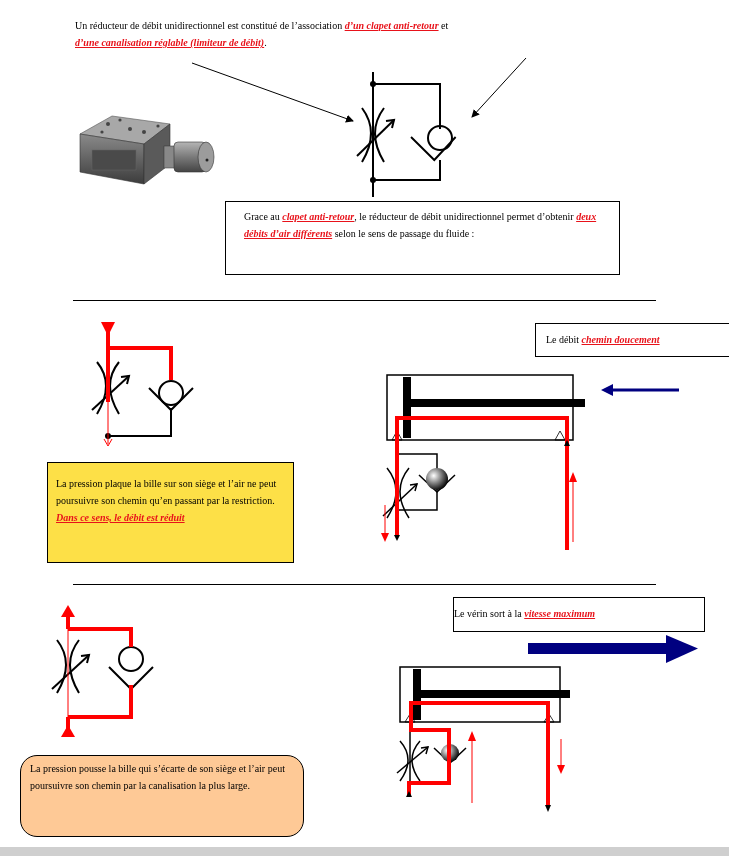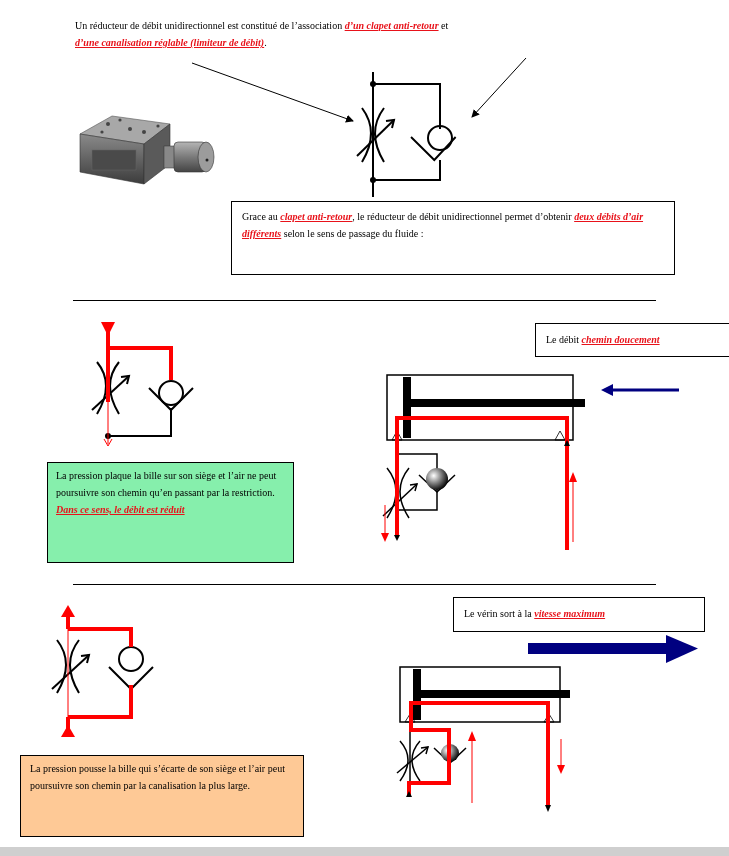--- a/index.html
+++ b/index.html
@@ -79,21 +79,21 @@
     <path d="M34,36 Q16,60 34,90"></path>
     <line x1="7" y1="84" x2="44" y2="48"></line>
     <polyline points="36,49 44,48 42,56"></polyline>
     <circle cx="90" cy="66" r="12"></circle>
     <polyline points="66,65 90,88 112,65" transform="translate(-3,0) scale(0.97,1)"></polyline>
   </g>
   <circle cx="23" cy="12" r="3" fill="#000"></circle>
   <circle cx="23" cy="108" r="3" fill="#000"></circle>
 </svg>
 
-<div class="box txt" style="left:231px; top:201px; width:444px; height:74px; padding:6px 10px;">
+<div class="box txt" style="left:225px; top:201px; width:395px; height:74px; padding:6px 18px;">
   <span>Grace au </span><span class="em">clapet anti-retour</span><span>, le réducteur de débit unidirectionnel permet d’obtenir </span><span class="em">deux débits d’air différents</span><span> selon le sens de passage du fluide :</span>
 </div>
 
 <div class="hr" style="left:73px; top:300px; width:583px;"></div>
 
 <svg style="left:85px;top:322px;" width="110" height="125" viewBox="0 0 110 125">
   <g stroke="#000" stroke-width="2" fill="none">
     <path d="M12,40 Q30,62 12,92"></path>
     <path d="M34,40 Q16,62 34,92"></path>
     <line x1="7" y1="88" x2="44" y2="54"></line>
@@ -105,21 +105,21 @@
   <circle cx="23" cy="114" r="3" fill="#000"></circle>
   <g stroke="#ff0000" fill="none">
     <line x1="23" y1="4" x2="23" y2="80" stroke-width="4"></line>
     <line x1="23" y1="80" x2="23" y2="122" stroke-width="1"></line>
     <polyline points="23,26 86,26 86,58" stroke-width="4"></polyline>
     <polyline points="19,117 23,124 27,117" stroke-width="1"></polyline>
   </g>
   <polygon points="16,0 30,0 23,14" fill="#ff0000"></polygon>
 </svg>
 
-<div class="box txt orange" style="left:47px; top:462px; width:247px; height:101px; padding:4px 8px; background:#86efac;">
+<div class="box txt orange" style="left:47px; top:462px; width:247px; height:101px; padding:12px 8px; background:#fde047;">
   <span>La pression plaque la bille sur son siège et l’air ne peut poursuivre son chemin qu’en passant par la restriction.</span><br>
   <span class="em">Dans ce sens, le débit est réduit</span>
 </div>
 
 <div class="box txt" style="left:535px; top:323px; width:210px; height:34px; padding:7px 10px;">
   <span>Le débit </span><span class="em">chemin doucement</span>
 </div>
 
 <svg style="left:375px;top:370px;" width="320" height="185" viewBox="0 0 320 185">
   <rect x="12" y="5" width="186" height="65" fill="#fff" stroke="#000" stroke-width="1.5"></rect>
@@ -172,25 +172,25 @@
     <line x1="23" y1="12" x2="23" y2="126" stroke-width="1"></line>
     <polyline points="23,24 86,24 86,42" stroke-width="4"></polyline>
     <polyline points="86,80 86,112 23,112" stroke-width="4"></polyline>
     <line x1="23" y1="8" x2="23" y2="24" stroke-width="4"></line>
     <line x1="23" y1="112" x2="23" y2="124" stroke-width="4"></line>
   </g>
   <polygon points="16,12 30,12 23,0" fill="#ff0000"></polygon>
   <polygon points="16,132 30,132 23,120" fill="#ff0000"></polygon>
 </svg>
 
-<div class="box txt orange" style="left:20px; top:755px; width:284px; height:82px; padding:4px 9px; background:#fec996;">
+<div class="box txt orange" style="left:20px; top:755px; width:284px; height:82px; padding:4px 9px; background:#fec996;border-radius:17px;">
   <span>La pression pousse la bille qui s’écarte de son siège et l’air peut poursuivre son chemin par la canalisation la plus large.</span><br>
 </div>
 
-<div class="box txt" style="left:453px; top:597px; width:252px; height:35px; padding:7px 10px;">
+<div class="box txt" style="left:453px; top:597px; width:252px; height:35px; padding:7px 0;">
   <span>Le vérin sort à la </span><span class="em">vitesse maximum</span>
 </div>
 
 <svg style="left:390px;top:635px;" width="320" height="185" viewBox="0 0 320 185">
   <g>
     <rect x="138" y="8" width="140" height="11" fill="#000080"></rect>
     <polygon points="276,0 308,13.5 276,28" fill="#000080"></polygon>
   </g>
   <rect x="10" y="32" width="160" height="55" fill="#fff" stroke="#000" stroke-width="1.5"></rect>
   <rect x="23" y="34" width="8" height="51" fill="#000"></rect>

